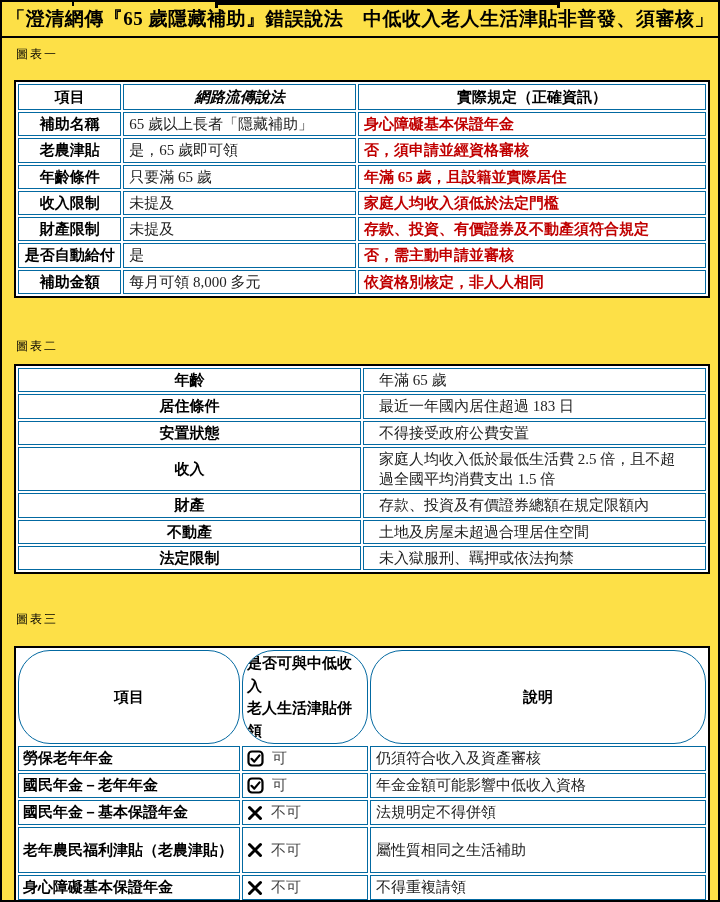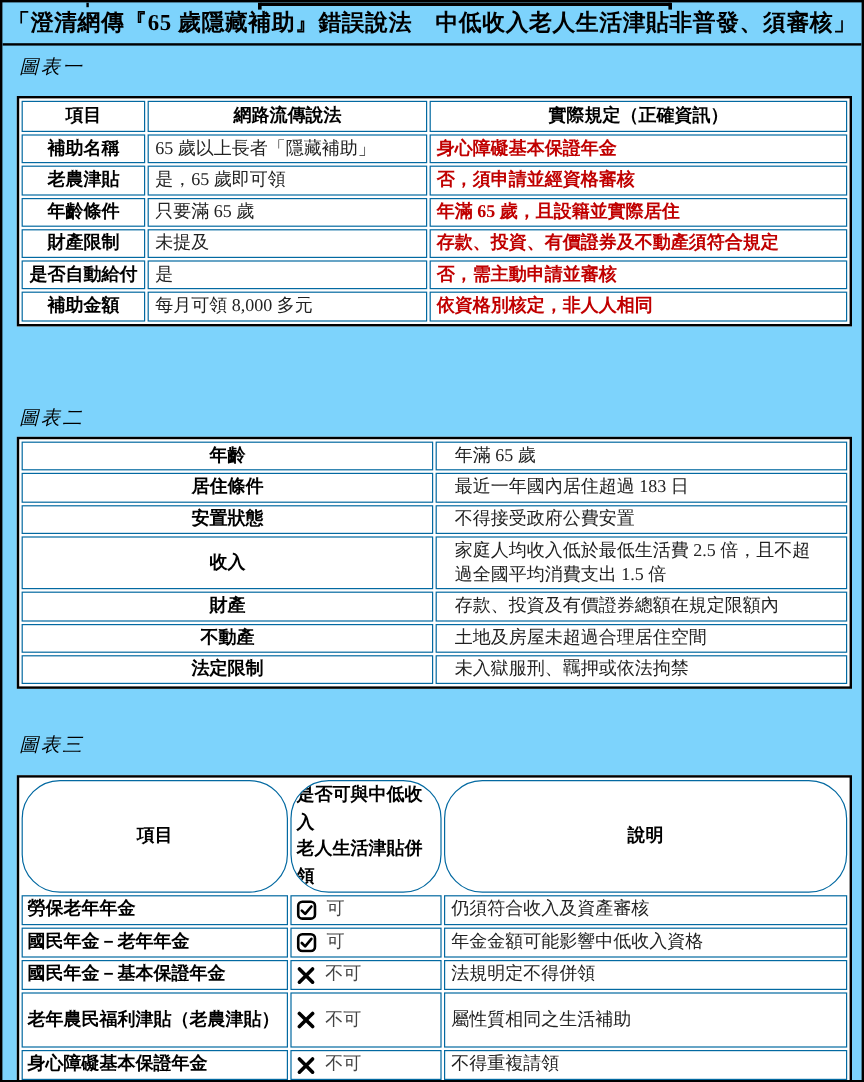--- a/index.html
+++ b/index.html
@@ -4,42 +4,42 @@
 <style>
   * { margin:0; padding:0; box-sizing:border-box; }
   body {
     font-family: "Liberation Serif", "DejaVu Serif", serif;
     background:#fff;
     width:720px;
   }
   .page {
     position:relative;
     width:720px; height:902px;
-    background:#7dd3fc;
+    background:#fde047;
     border:2px solid #000;
     overflow:hidden;
   }
   
   .top-band { position:absolute; top:0; left:215px; width:342px; height:3px; background:#000; }
   .top-tick { position:absolute; top:0; width:3px; height:6px; background:#000; }
   .tick-a { left:70px; height:4px; width:2px; }
   .tick-b { left:213px; }
   .tick-c { left:555px; }
 
   .title-bar {
     position:absolute; top:0; left:0; width:100%; height:36px;
     border-bottom:2px solid #000;
     display:flex; align-items:center; justify-content:center;
     font-size:19px; font-weight:bold; color:#000;
     letter-spacing:0.5px;
   }
 
   .fig-label {
     position:absolute; left:14px;
-    font-size:16px; font-style:italic; color:#000;
+    font-size:12px; color:#000;
     letter-spacing:2px;
   }
   .fig1-label { top:44px; }
   .fig2-label { top:336px; }
   .fig3-label { top:609px; }
 
   table {
     position:absolute; left:12px; width:696px;
     border:2px solid #000;
     border-collapse:separate; border-spacing:2px;
@@ -52,21 +52,21 @@
     vertical-align:middle;
     overflow:hidden;
     line-height:1.35;
   }
   th { font-weight:bold; text-align:center; color:#000; }
 
   .t1 { top:78px; }
   .t1 th { height:26px; }
   .t1 td { height:21px; }
   .t1 .col-item  { width:103px; }
-  .t1 .col-claim { width:232px; }
+  .t1 .col-claim { width:232px;font-style:italic; }
   .t1 .col-fact  { width:347px; }
   .t1 td.cell-item { font-weight:bold; text-align:center; }
   .t1 td.cell-claim { color:#222; padding:1px 5px; }
   .t1 td.cell-fact  { color:#c00000; font-weight:bold; padding:1px 5px; }
 
   .t2 { top:362px; }
   .t2 th { height:26px; }
   .t2 td { height:24px; }
   .t2 .col-cat  { width:103px; }
   .t2 .col-rule { width:585px; }
@@ -116,20 +116,25 @@
       <td class="cell-item">老農津貼</td>
       <td class="cell-claim">是，65 歲即可領</td>
       <td class="cell-fact">否，須申請並經資格審核</td>
     </tr>
     <tr>
       <td class="cell-item">年齡條件</td>
       <td class="cell-claim">只要滿 65 歲</td>
       <td class="cell-fact">年滿 65 歲，且設籍並實際居住</td>
     </tr>
     <tr>
+      <td class="cell-item">收入限制</td>
+      <td class="cell-claim">未提及</td>
+      <td class="cell-fact">家庭人均收入須低於法定門檻</td>
+    </tr>
+    <tr>
       <td class="cell-item">財產限制</td>
       <td class="cell-claim">未提及</td>
       <td class="cell-fact">存款、投資、有價證券及不動產須符合規定</td>
     </tr>
     <tr>
       <td class="cell-item">是否自動給付</td>
       <td class="cell-claim">是</td>
       <td class="cell-fact">否，需主動申請並審核</td>
     </tr>
     <tr>

